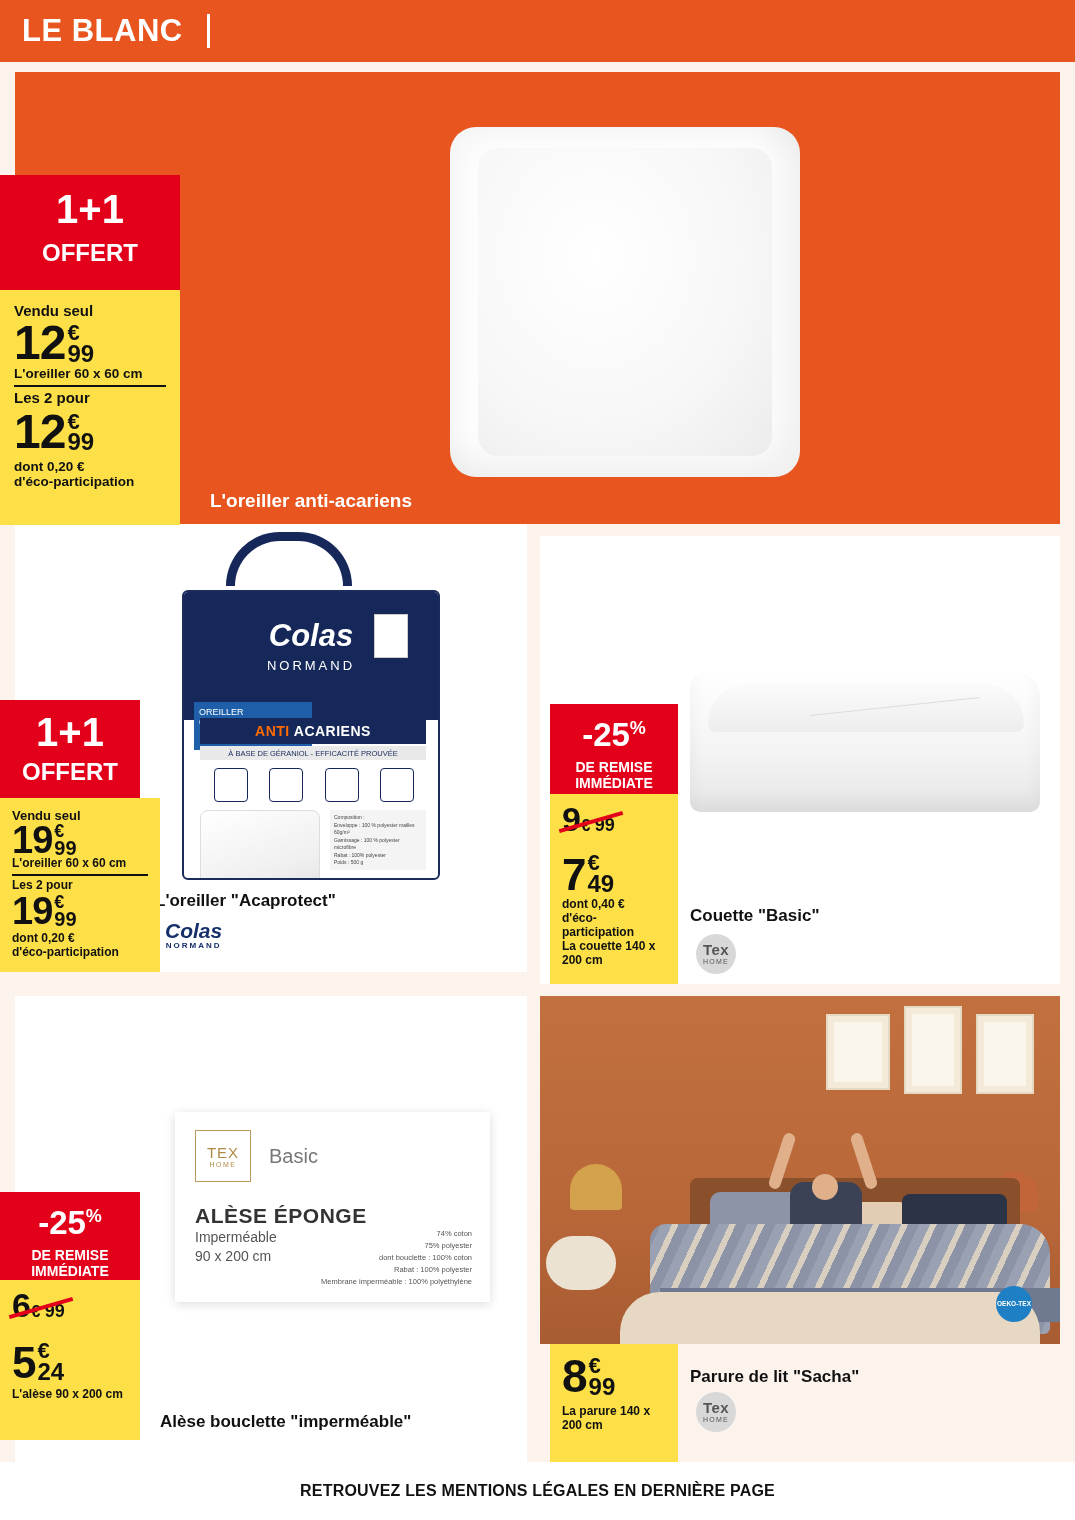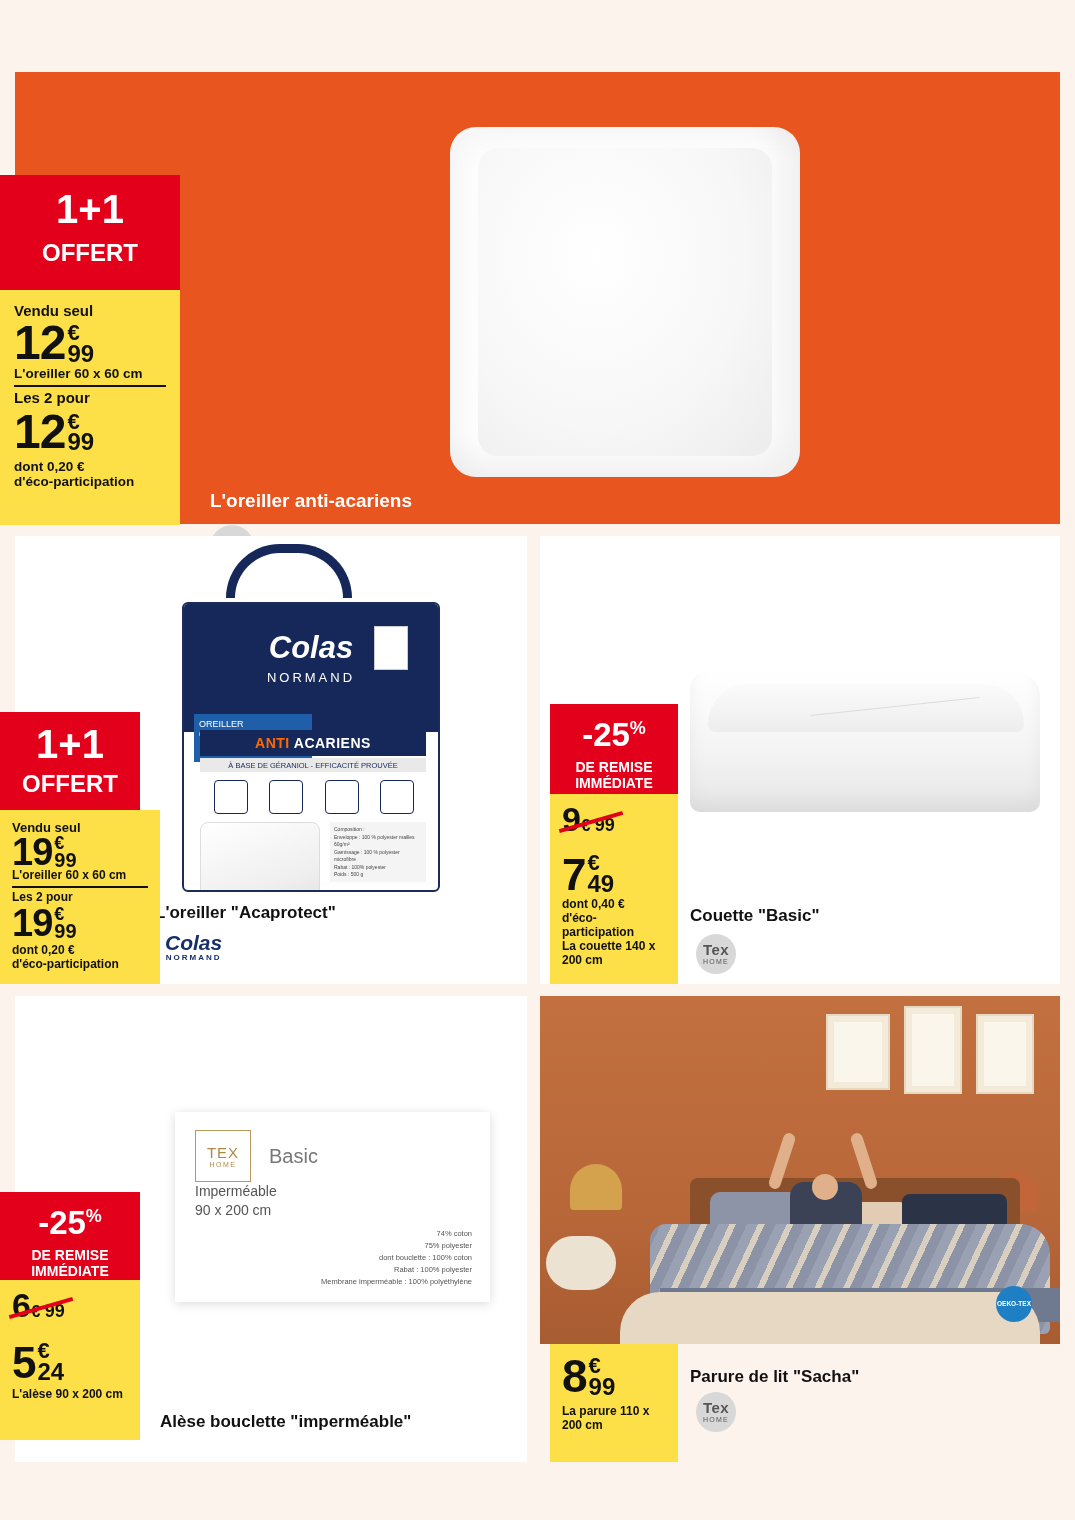--- a/index.html
+++ b/index.html
@@ -338,20 +338,24 @@
   }
   .footer-text {
     font-size: 16px; font-weight: bold; color: #111; letter-spacing: 0.2px;
   }
 </style>
 </head>
 <body>
 
 <div class="page">
 
+  <div class="header">
+    <div class="header-title">LE BLANC</div>
+    <div class="header-divider"></div>
+  </div>
 
   <div class="hero">
 
     <div class="hero-pillow">
       <div class="pillow-shape"></div>
     </div>
 
     <div class="hero-name">L'oreiller anti-acariens</div>
 
     <div style="position:absolute; left:195px; top:453px;">
@@ -383,21 +387,21 @@
         <span class="sym">
           <span class="eur">€</span>
           <span class="cts">99</span>
         </span>
       </div>
       <div class="pb-note" style="margin-top:6px; white-space:pre-line;">dont 0,20 €
 d'éco-participation</div>
     </div>
   </div>
 
-  <div class="cell" style="left:15px; top:536px; width:512px; height:448px;">
+  <div class="cell" style="left:15px; top:524px; width:512px; height:448px;">
 
     <div class="pack" style="left:145px; top:34px;">
       <div class="pack-handle"></div>
       <div class="pack-bag">
         <div class="pack-top"></div>
         <div class="pack-brand">Colas</div>
         <div class="pack-brand-sub">NORMAND</div>
         <div class="pack-blue-label">
           <div>OREILLER</div>
           <div>60 x 60 cm</div>
@@ -510,20 +514,21 @@
   <div class="cell" style="left:15px; top:996px; width:512px; height:466px;">
 
     <div class="alese-pack" style="left:160px; top:116px;">
       <div class="alese-head">
         <div class="alese-tex">
           <span class="a1">TEX</span>
           <span class="a2">HOME</span>
         </div>
         <div class="alese-basic">Basic</div>
       </div>
+      <div class="alese-title">ALÈSE ÉPONGE</div>
       <div class="alese-sub">Imperméable</div>
       <div class="alese-sub">90 x 200 cm</div>
       <div class="alese-comp" style="white-space:pre-line;">74% coton
 75% polyester
 dont bouclette : 100% coton
 Rabat : 100% polyester
 Membrane imperméable : 100% polyéthylène</div>
     </div>
 
     <div class="prod-name" style="position:absolute; left:145px; top:416px;">Alèse bouclette "imperméable"</div>
@@ -596,19 +601,22 @@
     </div>
 
     <div class="pricebox" style="left:10px; top:348px; width:128px; height:118px; padding:12px;">
       <div class="pb-price">
         <span class="int" style="font-size:46px;">8</span>
         <span class="sym">
           <span class="eur">€</span>
           <span class="cts">99</span>
         </span>
       </div>
-      <div class="pb-note" style="margin-top:8px; font-size:12px; white-space:pre-line;">La parure 110 x
+      <div class="pb-note" style="margin-top:8px; font-size:12px; white-space:pre-line;">La parure 140 x
 200 cm</div>
     </div>
   </div>
 
+  <div class="footer">
+    <div class="footer-text">RETROUVEZ LES MENTIONS LÉGALES EN DERNIÈRE PAGE</div>
+  </div>
 
 </div>
 
 </body></html>

